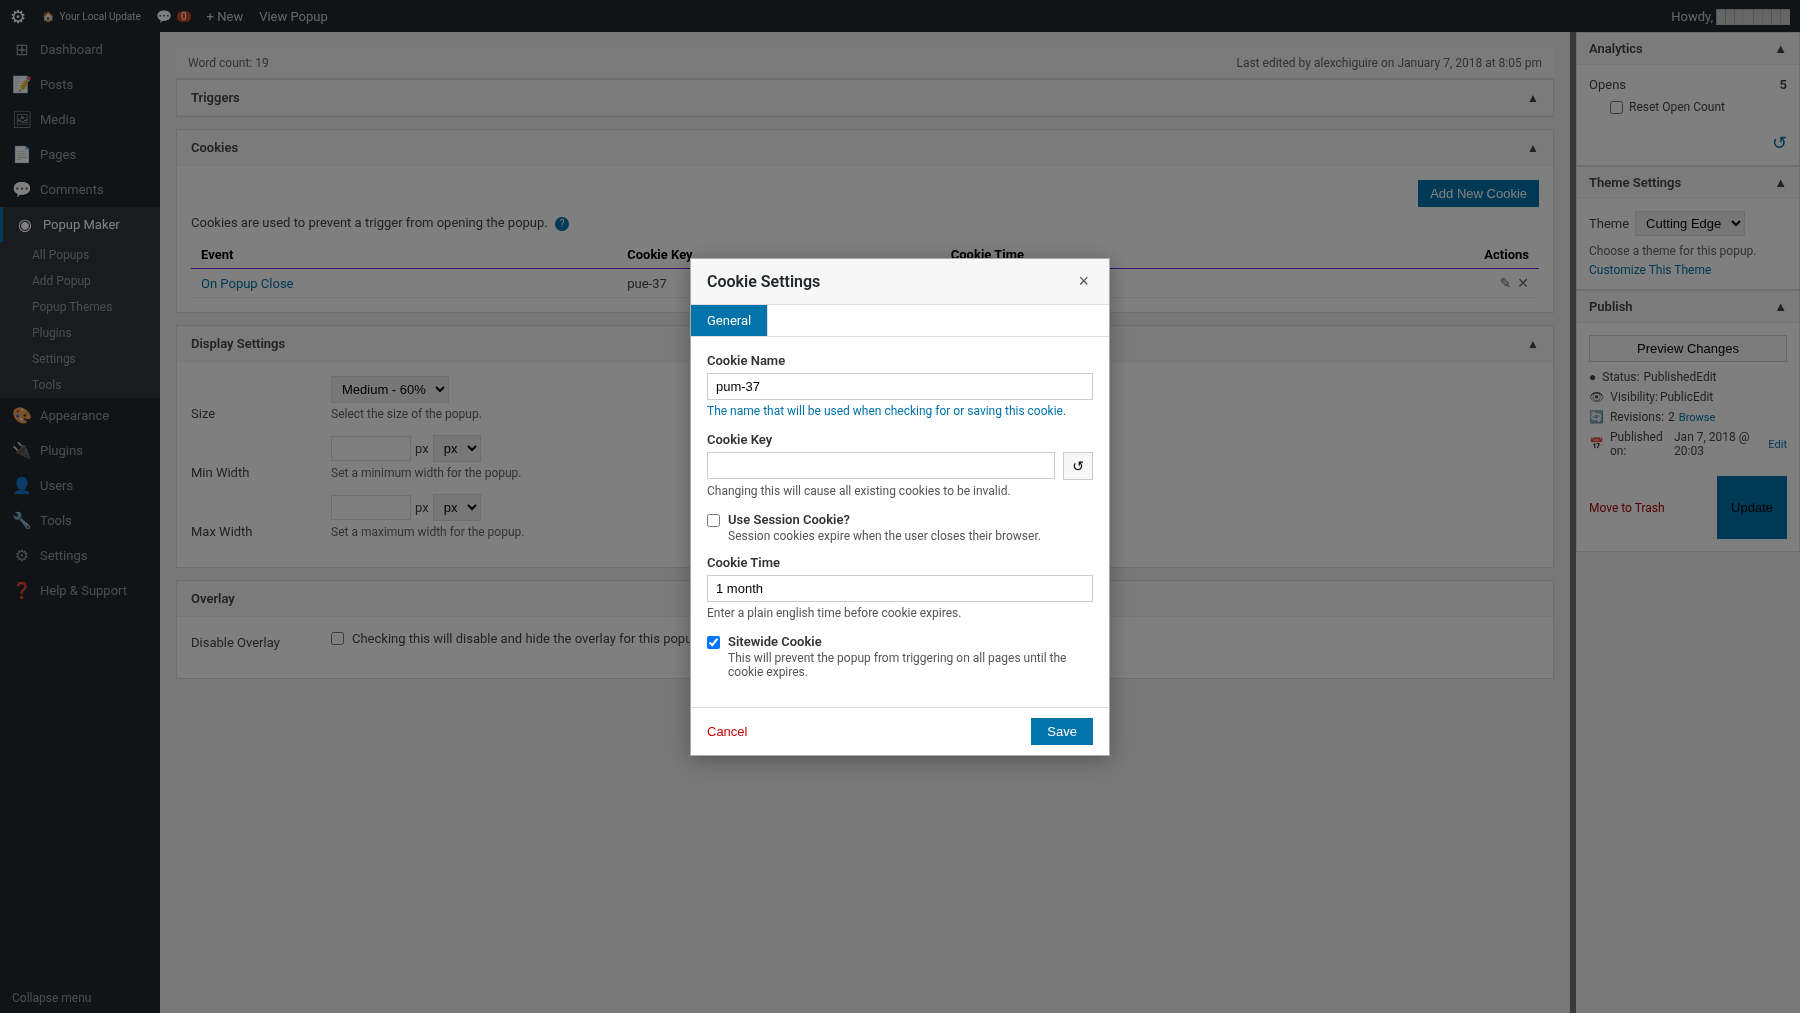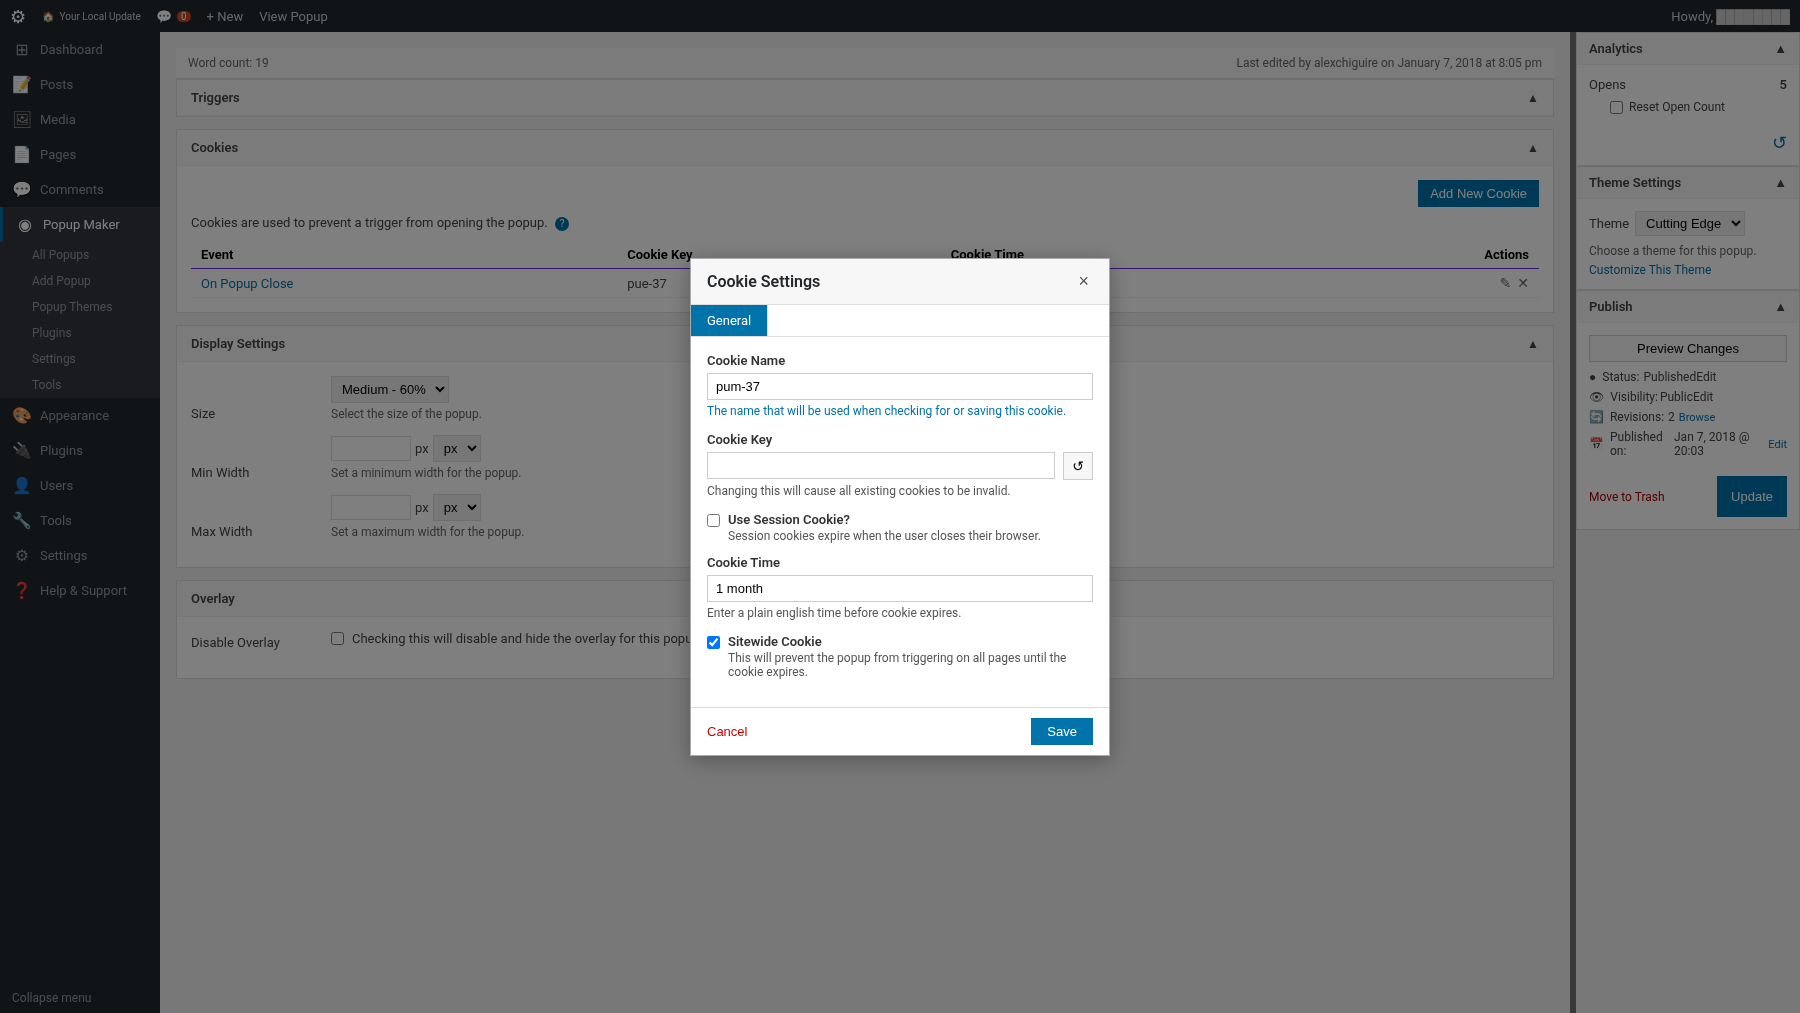--- a/index.html
+++ b/index.html
@@ -153,21 +153,21 @@
     .refresh-icon { color: #0073aa; font-size: 18px; cursor: pointer; }
 
     .theme-row { display: flex; align-items: center; gap: 6px; margin-bottom: 8px; }
     .theme-label { font-size: 13px; color: #444; }
     .theme-select { border: 1px solid #ddd; padding: 3px 6px; font-size: 13px; }
     .theme-desc { font-size: 12px; color: #666; margin-bottom: 4px; }
     .theme-link { color: #0073aa; text-decoration: none; font-size: 12px; }
 
     .btn-preview { background: #f7f7f7; border: 1px solid #ccc; padding: 5px 10px; font-size: 13px; cursor: pointer; margin-bottom: 8px; width: 100%; }
 
-    .btn-update { background: #0073aa; color: #ffffff; border: none; padding: 13px 14px; font-size: 13px; cursor: pointer; width: 100%; margin-top: 8px; }
+    .btn-update { background: #0073aa; color: #000000; border: none; padding: 24px 14px; font-size: 13px; cursor: pointer; width: 100%; margin-top: 8px; }
 
     .move-trash { color: #a00; text-decoration: none; font-size: 12px; display: block; margin-top: 8px; }
 
     .publish-meta-row { display: flex; align-items: center; margin-bottom: 6px; font-size: 12px; color: #444; }
     .publish-meta-row .icon { margin-right: 6px; }
 
     
     .overlay-row { display: flex; align-items: flex-start; margin-bottom: 14px; }
     .overlay-label { width: 140px; font-size: 13px; color: #444; padding-top: 4px; }
     .overlay-control { flex: 1; display: flex; align-items: center; gap: 8px; }

